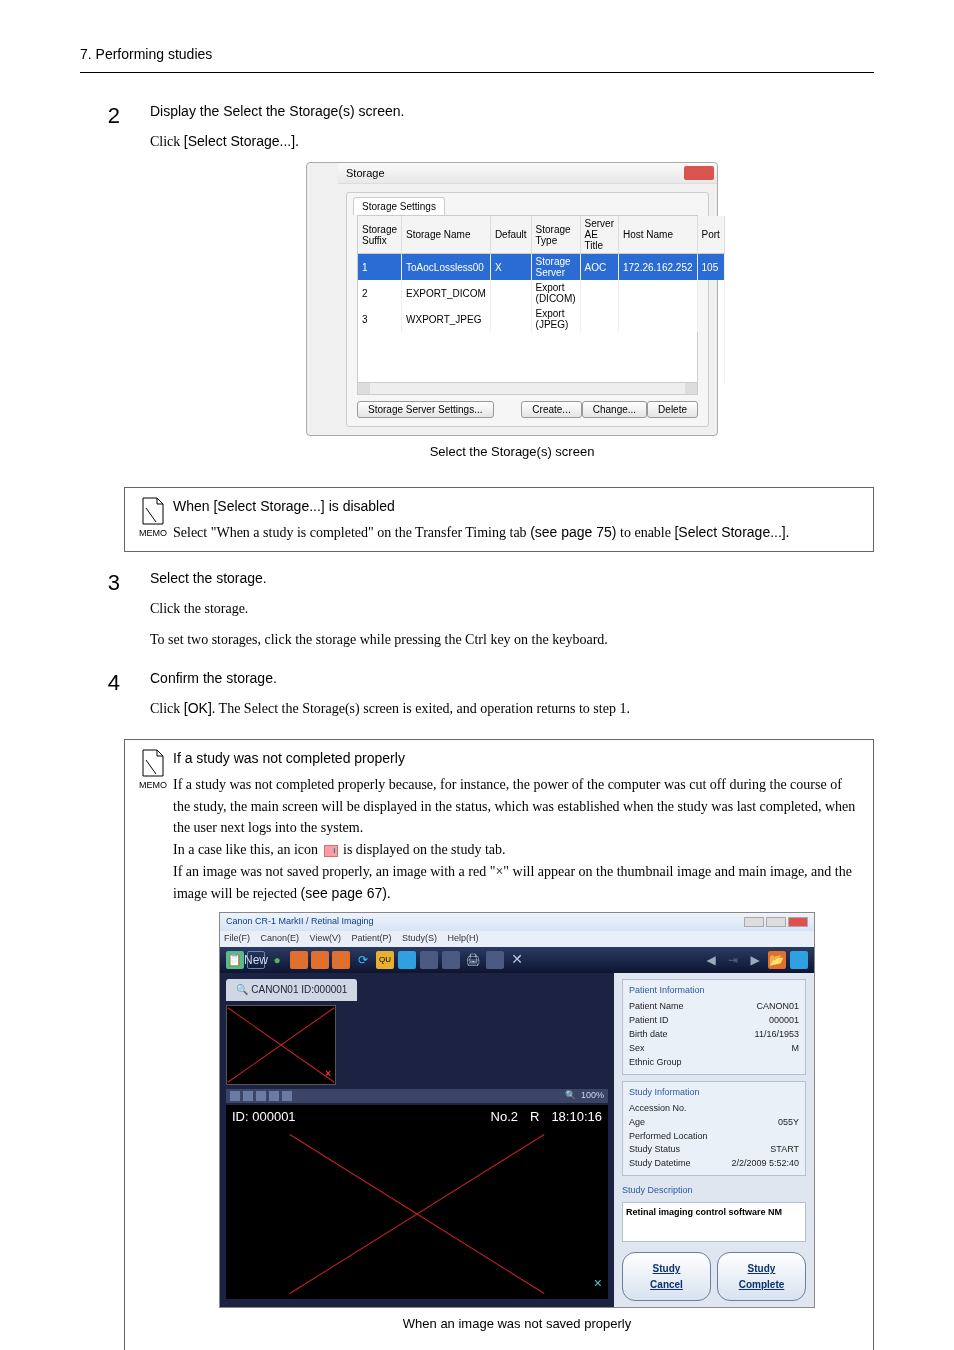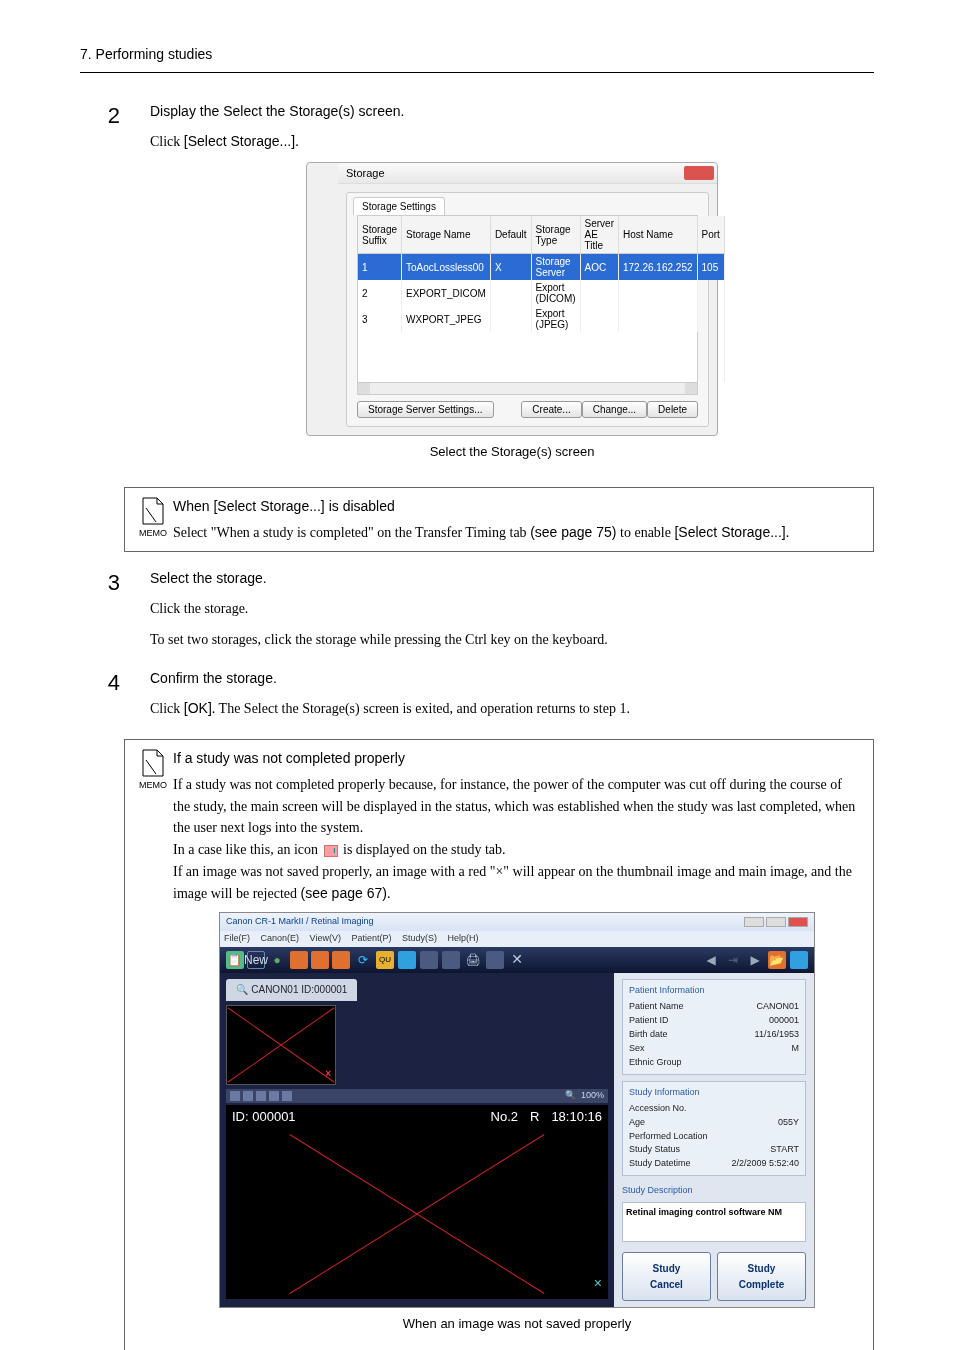--- a/index.html
+++ b/index.html
@@ -74,21 +74,21 @@
   .main-img .rx::before, .main-img .rx::after { content:""; position:absolute; top:50%; left:50%; width:300px; height:1px; background:#cc2222; transform-origin:center;}
   .main-img .rx::before { transform: translate(-50%,-50%) rotate(32deg);}
   .main-img .rx::after  { transform: translate(-50%,-50%) rotate(-32deg);}
   .main-img .xmark { position:absolute; bottom:4px; right:6px; color:#5cc; font-size:14px;}
   .app-right { width:200px; background:#dfe6ef; padding:6px 8px; color:#0a3070; font-size:9px;}
   .info-group { border:1px solid #b3c0d4; padding:4px 6px; margin-bottom:6px; background:#eaf0f8;}
   .info-group-title { color:#2a5aa8; font-size:9px; margin-bottom:2px;}
   .info-row { display:flex; justify-content:space-between; color:#222; font-size:9px;}
   .desc-box { background:#fff; border:1px solid #b3c0d4; height:40px; padding:3px; font-size:9px; font-weight:bold; color:#000;}
   .btn-row { display:flex; gap:6px; margin-top:10px;}
-  .big-btn { flex:1; border:1px solid #6a7ea0; background:linear-gradient(#fff,#d8e2ef); text-align:center; padding:8px 12px; font-size:10px; color:#0a3070; font-weight:bold; border-radius:3px;}
+  .big-btn { flex:1; border:1px solid #6a7ea0; background:linear-gradient(#fff,#d8e2ef); text-align:center; padding:8px 12px; font-size:10px; color:#0a3070; font-weight:bold; border-radius:13px;text-decoration:underline;}
 
   .inline-icon { display:inline-block; width:14px; height:12px; background:#ff9aaa; border:1px solid #c76; vertical-align:middle; position:relative; margin:0 2px;}
   .inline-icon::after { content:"i"; position:absolute; right:1px; bottom:-1px; font-size:8px; color:#096; font-weight:bold; font-family:Arial;}
 </style>
 </head>
 <body>
 
 <div class="page">
 
   <div class="breadcrumb">7. Performing studies</div>

